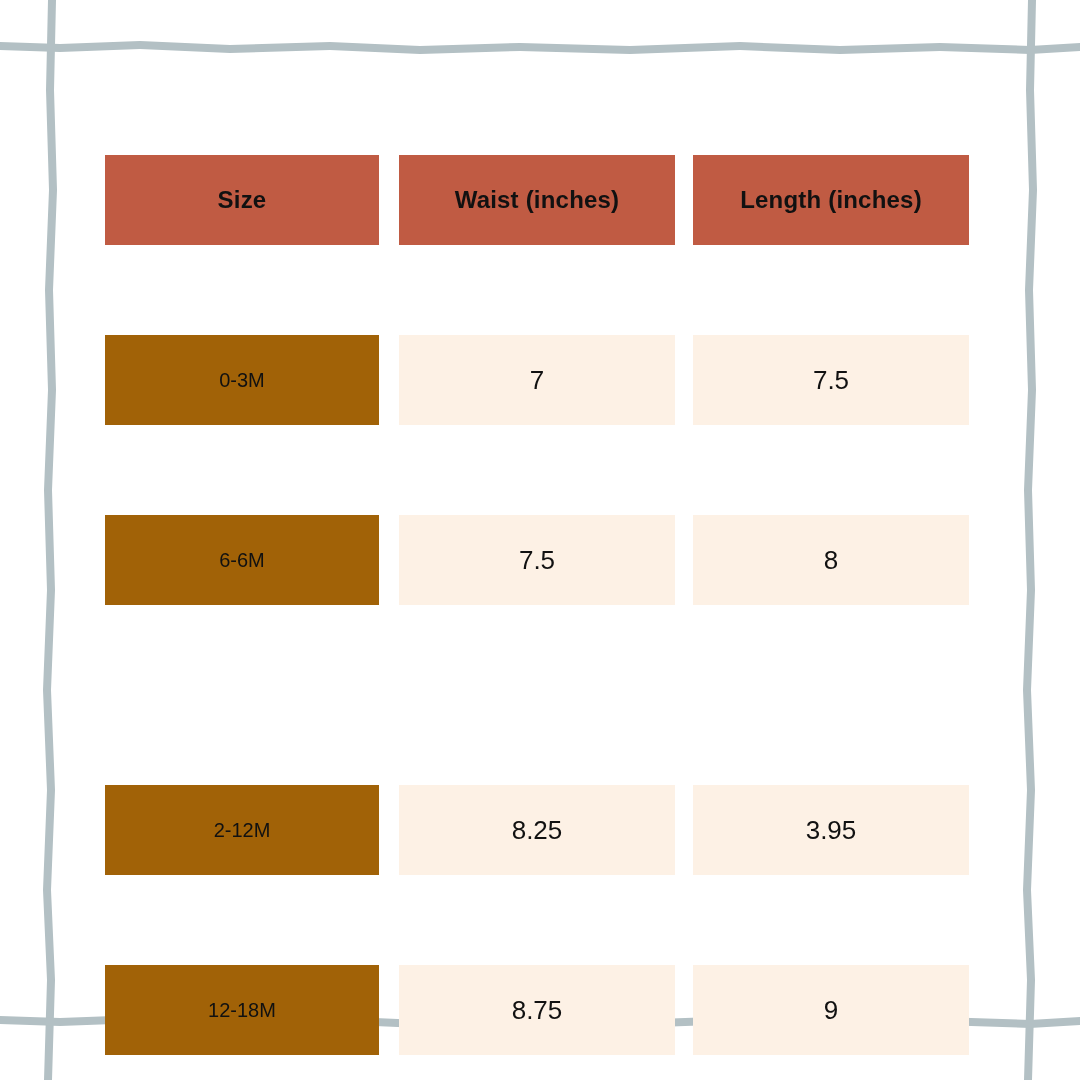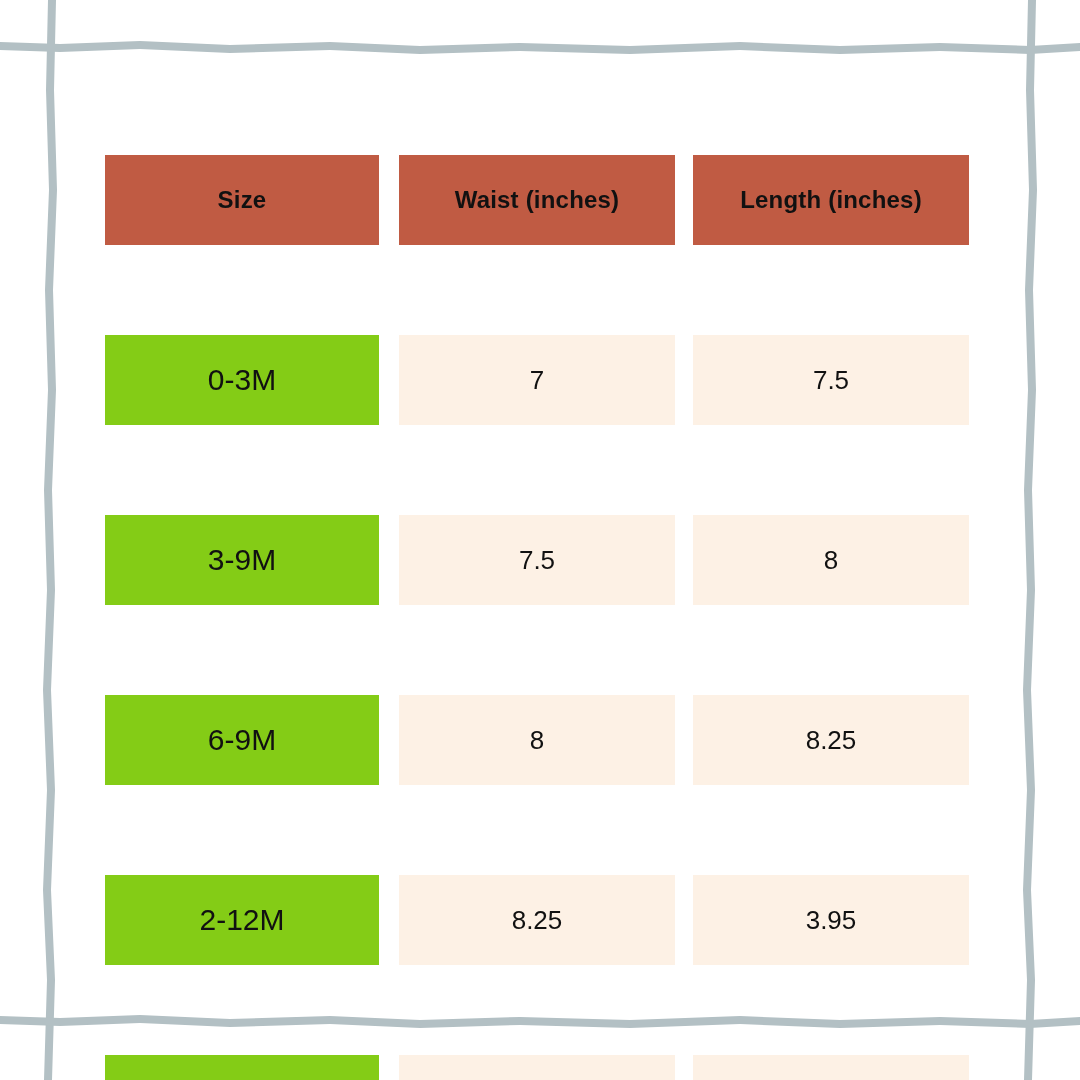--- a/index.html
+++ b/index.html
@@ -61,22 +61,22 @@
     background: #c05b43;
     font-size: 24px;
     font-weight: bold;
     letter-spacing: 0.2px;
     color: #0d0d0d;
   }
 
   .spacer-row td { height: 15px; background: transparent; }
 
   .cell-size {
-    background: #84cc16;
-    font-size: 30px;
+    background: #a16207;
+    font-size: 20px;
     font-weight: normal;
     color: #111111;
   }
   .cell-val {
     background: #fdf1e5;
     font-size: 26px;
     font-weight: normal;
     color: #111111;
   }
 </style>
@@ -147,42 +147,35 @@
 
       <tr class="spacer-row">
         <td></td>
         <td></td>
         <td></td>
         <td></td>
         <td></td>
       </tr>
 
       <tr>
-        <td class="cell-size">3-9M</td>
+        <td class="cell-size">6-6M</td>
         <td class="gapcol"></td>
         <td class="cell-val">7.5</td>
         <td class="gapcol"></td>
         <td class="cell-val">8</td>
       </tr>
 
       <tr class="spacer-row">
         <td></td>
         <td></td>
         <td></td>
         <td></td>
         <td></td>
       </tr>
 
-      <tr>
-        <td class="cell-size">6-9M</td>
-        <td class="gapcol"></td>
-        <td class="cell-val">8</td>
-        <td class="gapcol"></td>
-        <td class="cell-val">8.25</td>
-      </tr>
 
       <tr class="spacer-row">
         <td></td>
         <td></td>
         <td></td>
         <td></td>
         <td></td>
       </tr>
 
       <tr>

